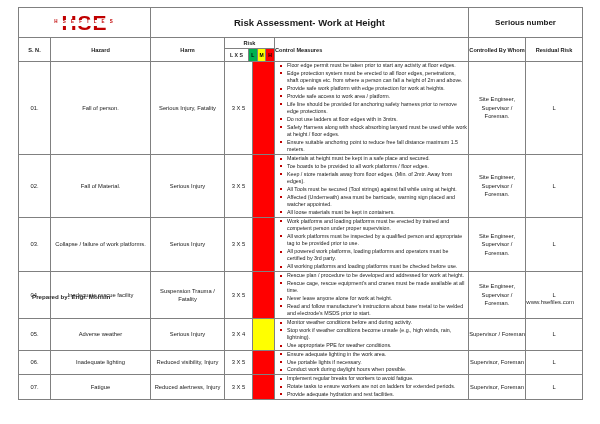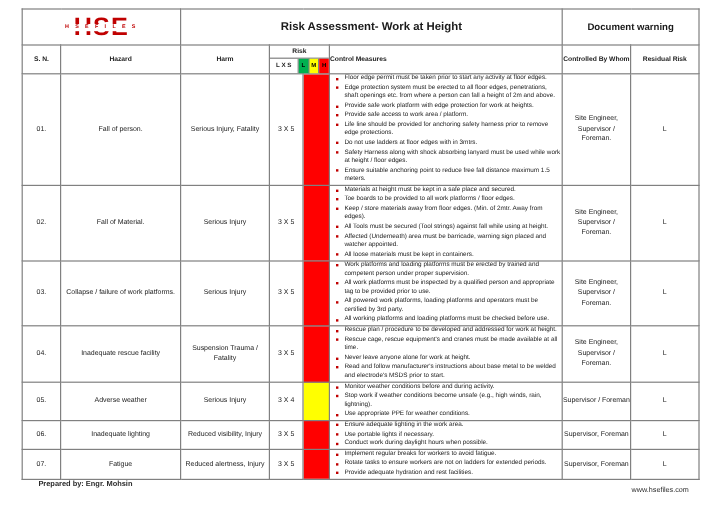--- a/index.html
+++ b/index.html
@@ -5,21 +5,21 @@
   * { box-sizing: border-box; }
   html, body {
     margin: 0; padding: 0;
     width: 600px; height: 424px;
     background: #ffffff;
     font-family: "Liberation Sans", sans-serif;
     overflow: hidden;
   }
   #page {
     position: relative;
-    width: 600px; height: 424px;
+    width: 600px; height: 317px;
     background: #ffffff;
     padding: 7px 18px 0 18px;
   }
 
   table.ra {
     width: 564px;
     border-collapse: collapse;
     table-layout: fixed;
     background: #fff;
   }
@@ -211,21 +211,21 @@
     <tbody>
         <tr>
       <td class="logo-cell" colspan="2">
         <div class="logo-wrap">
           <div class="logo-main">HSE</div>
           <div class="logo-subshade"></div>
           <div class="logo-sub2">H S E   F I L E S</div>
         </div>
       </td>
       <td class="doc-title" colspan="4">Risk Assessment- Work at Height</td>
-      <td class="doc-number" colspan="2">Document warning</td>
+      <td class="doc-number" colspan="2">Serious number</td>
     </tr>
 
     <tr>
       <td class="hdr">S. N.</td>
       <td class="hdr">Hazard</td>
       <td class="hdr">Harm</td>
       <td class="risk-head" colspan="2">
         <div class="risk-head-inner">
           <div class="risk-label">Risk</div>
           <div class="risk-key">

